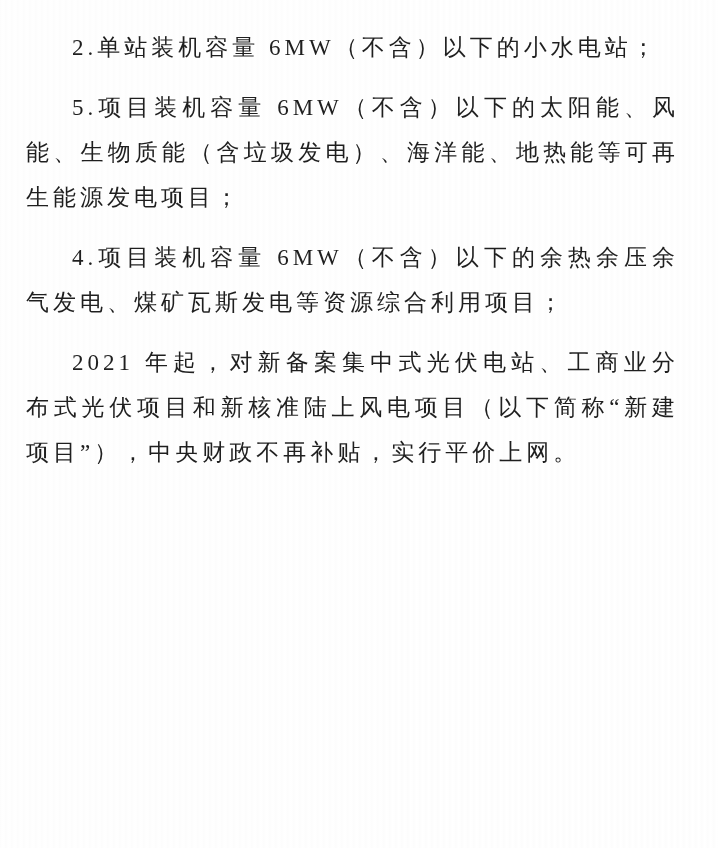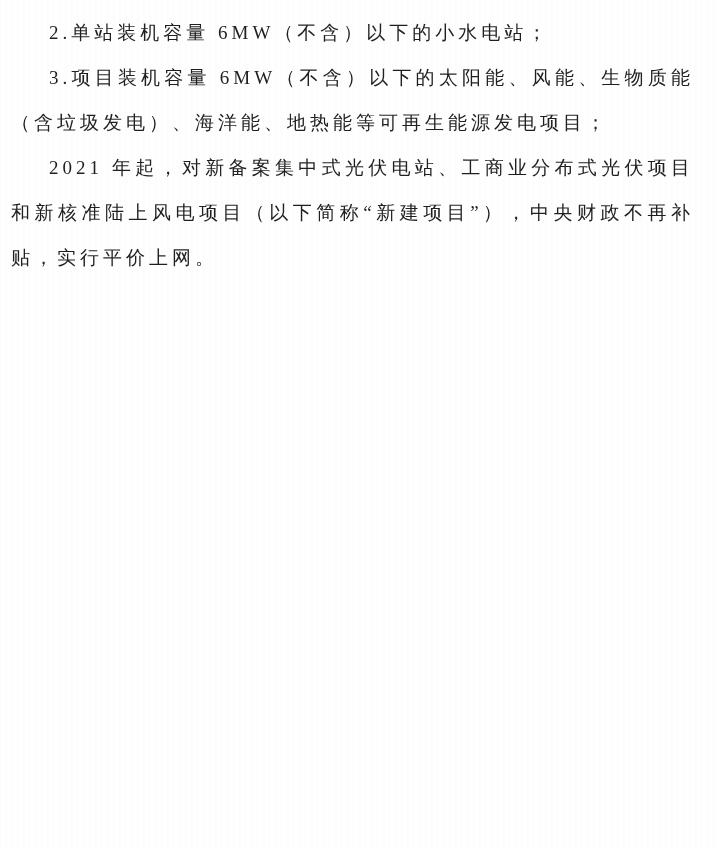--- a/index.html
+++ b/index.html
@@ -17,37 +17,38 @@
     width: 718px;
     height: 848px;
     padding: 10px 24px 0 11px;
     background:
       repeating-linear-gradient(90deg,
         rgba(0,0,0,0.012) 0px, rgba(0,0,0,0.0) 3px, rgba(0,0,0,0.012) 6px),
       #ffffff;
     color: #1f1f1f;
   }
   .para {
-    margin: 0;
+    margin: 15px;
     font-family: "Liberation Serif", "DejaVu Serif", serif;
-    font-size: 19px;
+    font-size: 23px;
     line-height: 45px;
     letter-spacing: 4px;
     text-indent: 2em;
     text-align: justify;
     text-align-last: left;
     word-break: break-all;
   }
   .heading {
     font-family: "Liberation Sans", "DejaVu Sans", sans-serif;
     font-weight: 700;
     letter-spacing: 2.5px;
     color: #141414;
   }
 </style>
 </head>
 <body>
 
 <div class="page">
   <p class="para">2.单站装机容量 6MW（不含）以下的小水电站；</p>
-  <p class="para">3.项目装机容量 6MW（不含）以下的太阳能、风能、生物质能（含垃圾发电）、海洋能、地热能等可再生能源发电项目；</p>
+  <p class="para">5.项目装机容量 6MW（不含）以下的太阳能、风能、生物质能（含垃圾发电）、海洋能、地热能等可再生能源发电项目；</p>
+  <p class="para">4.项目装机容量 6MW（不含）以下的余热余压余气发电、煤矿瓦斯发电等资源综合利用项目；</p>
   <p class="para">2021 年起，对新备案集中式光伏电站、工商业分布式光伏项目和新核准陆上风电项目（以下简称“新建项目”），中央财政不再补贴，实行平价上网。</p>
 </div>
 
 </body></html>

